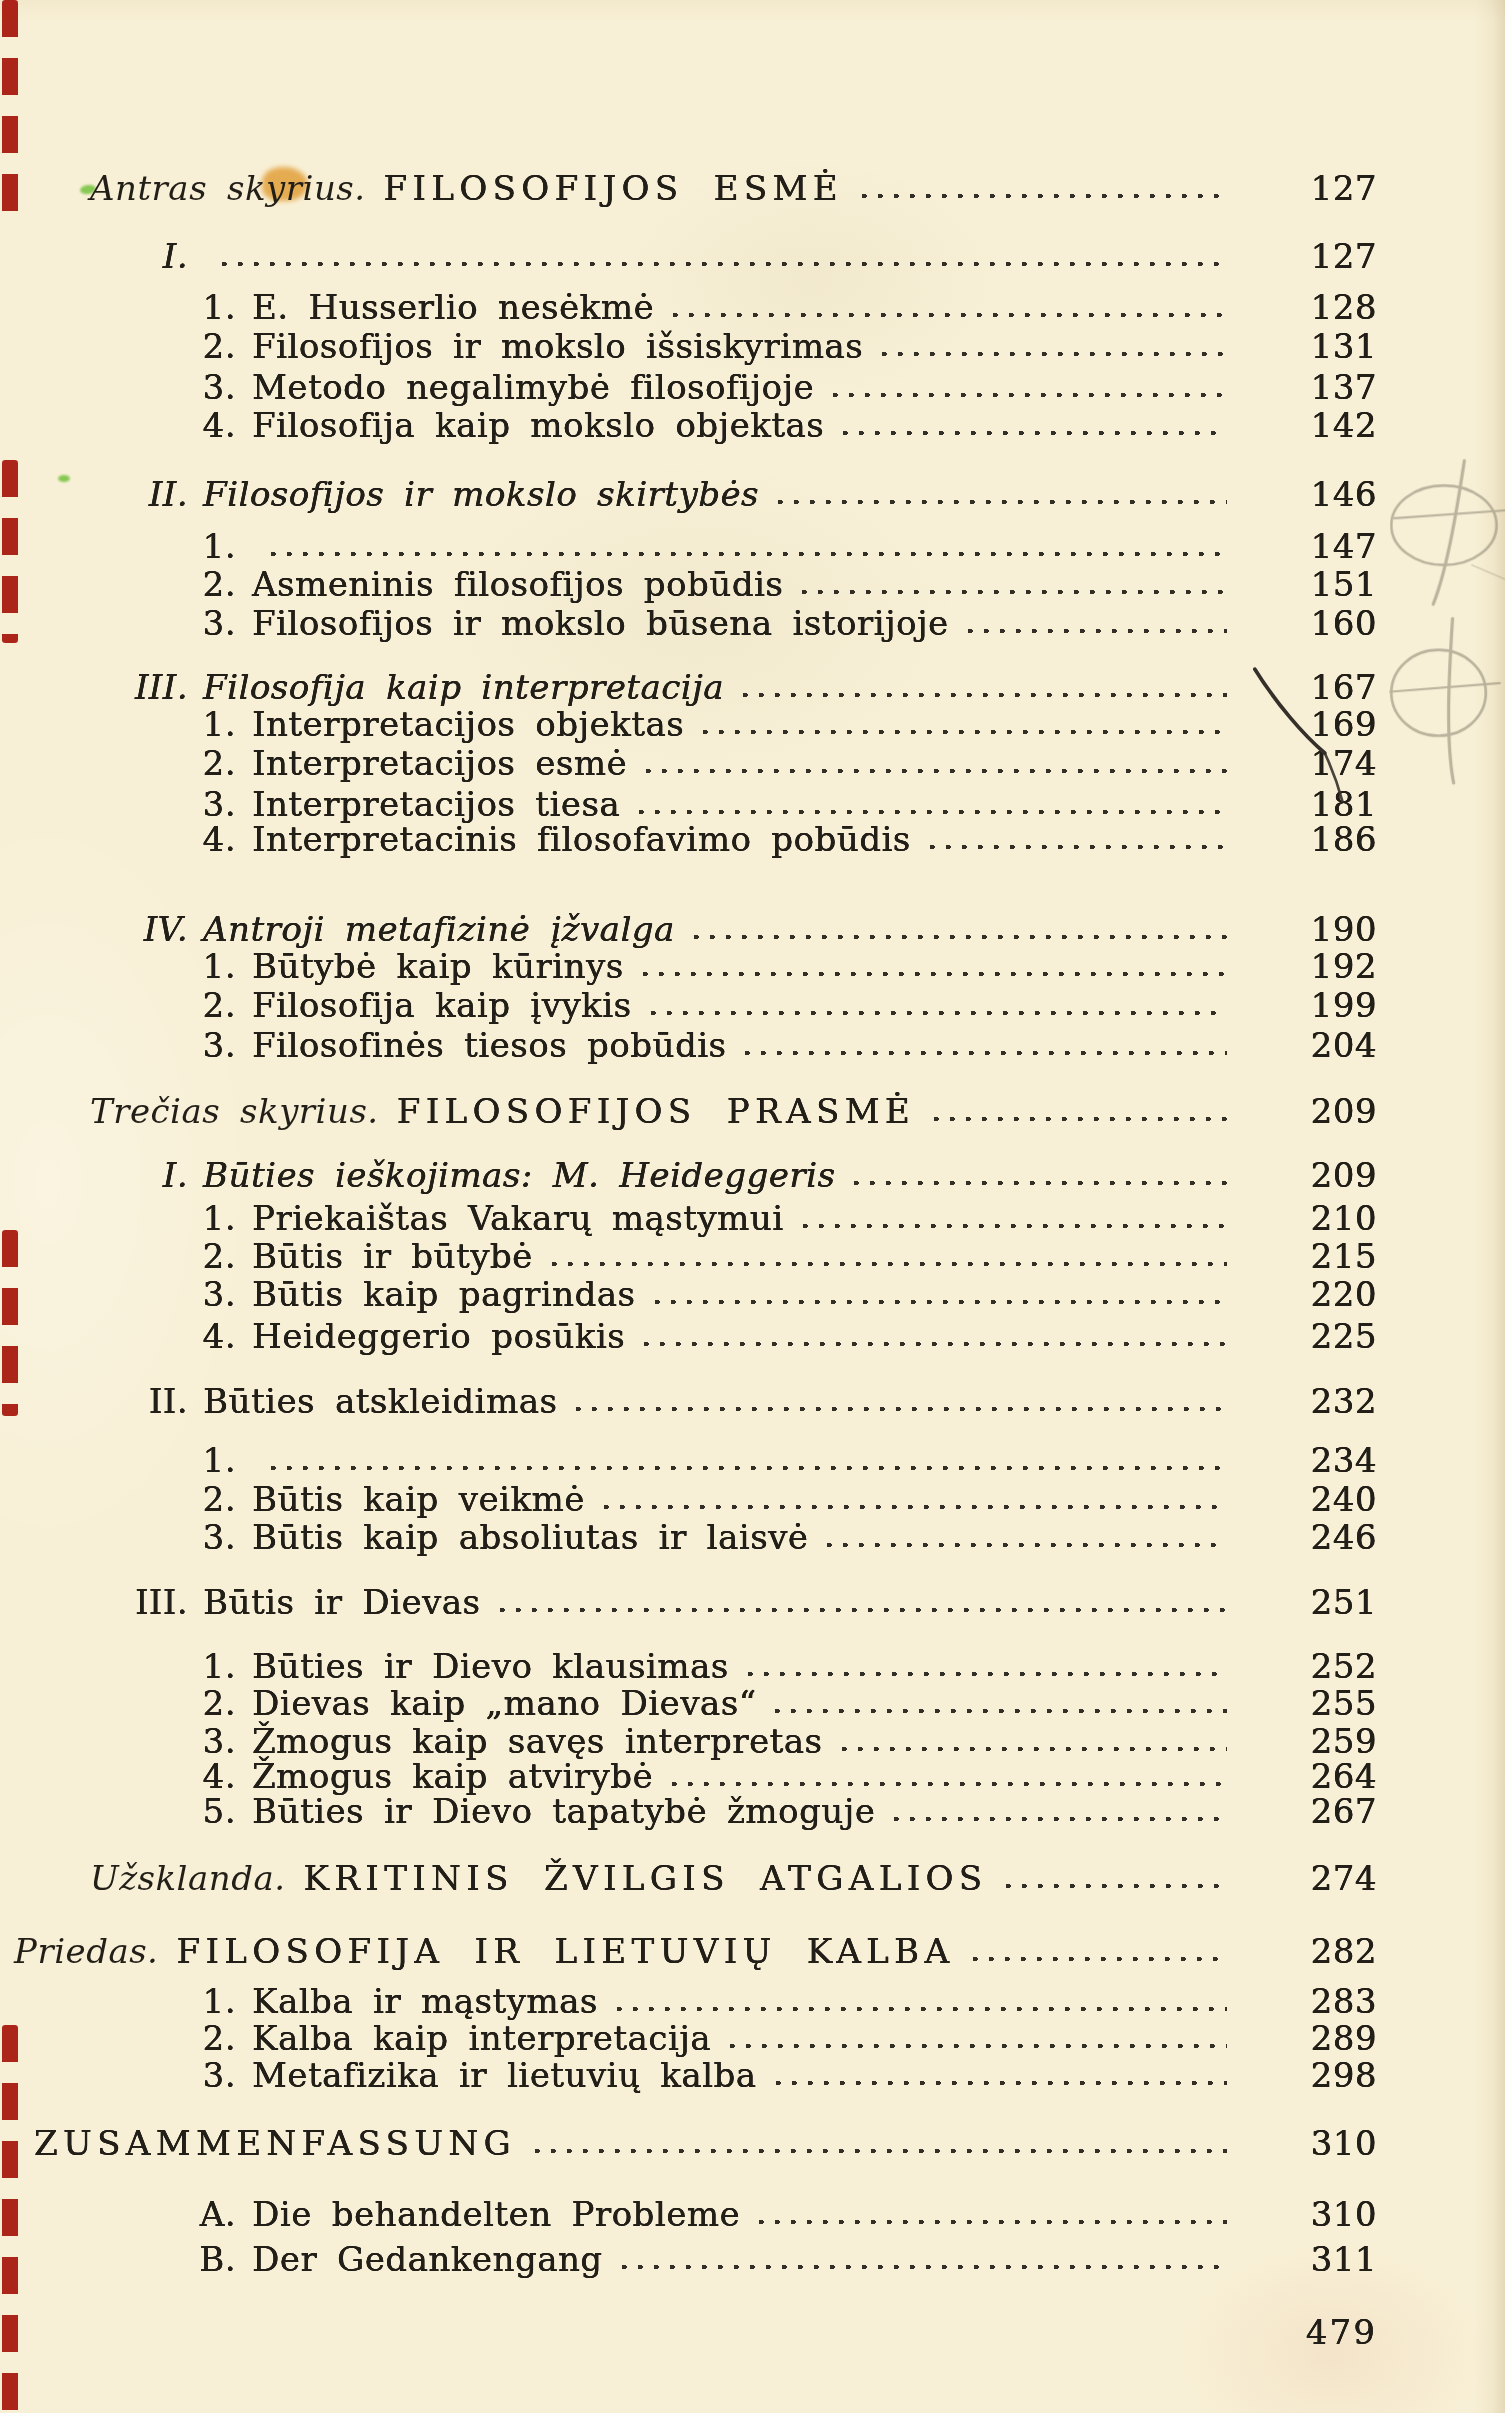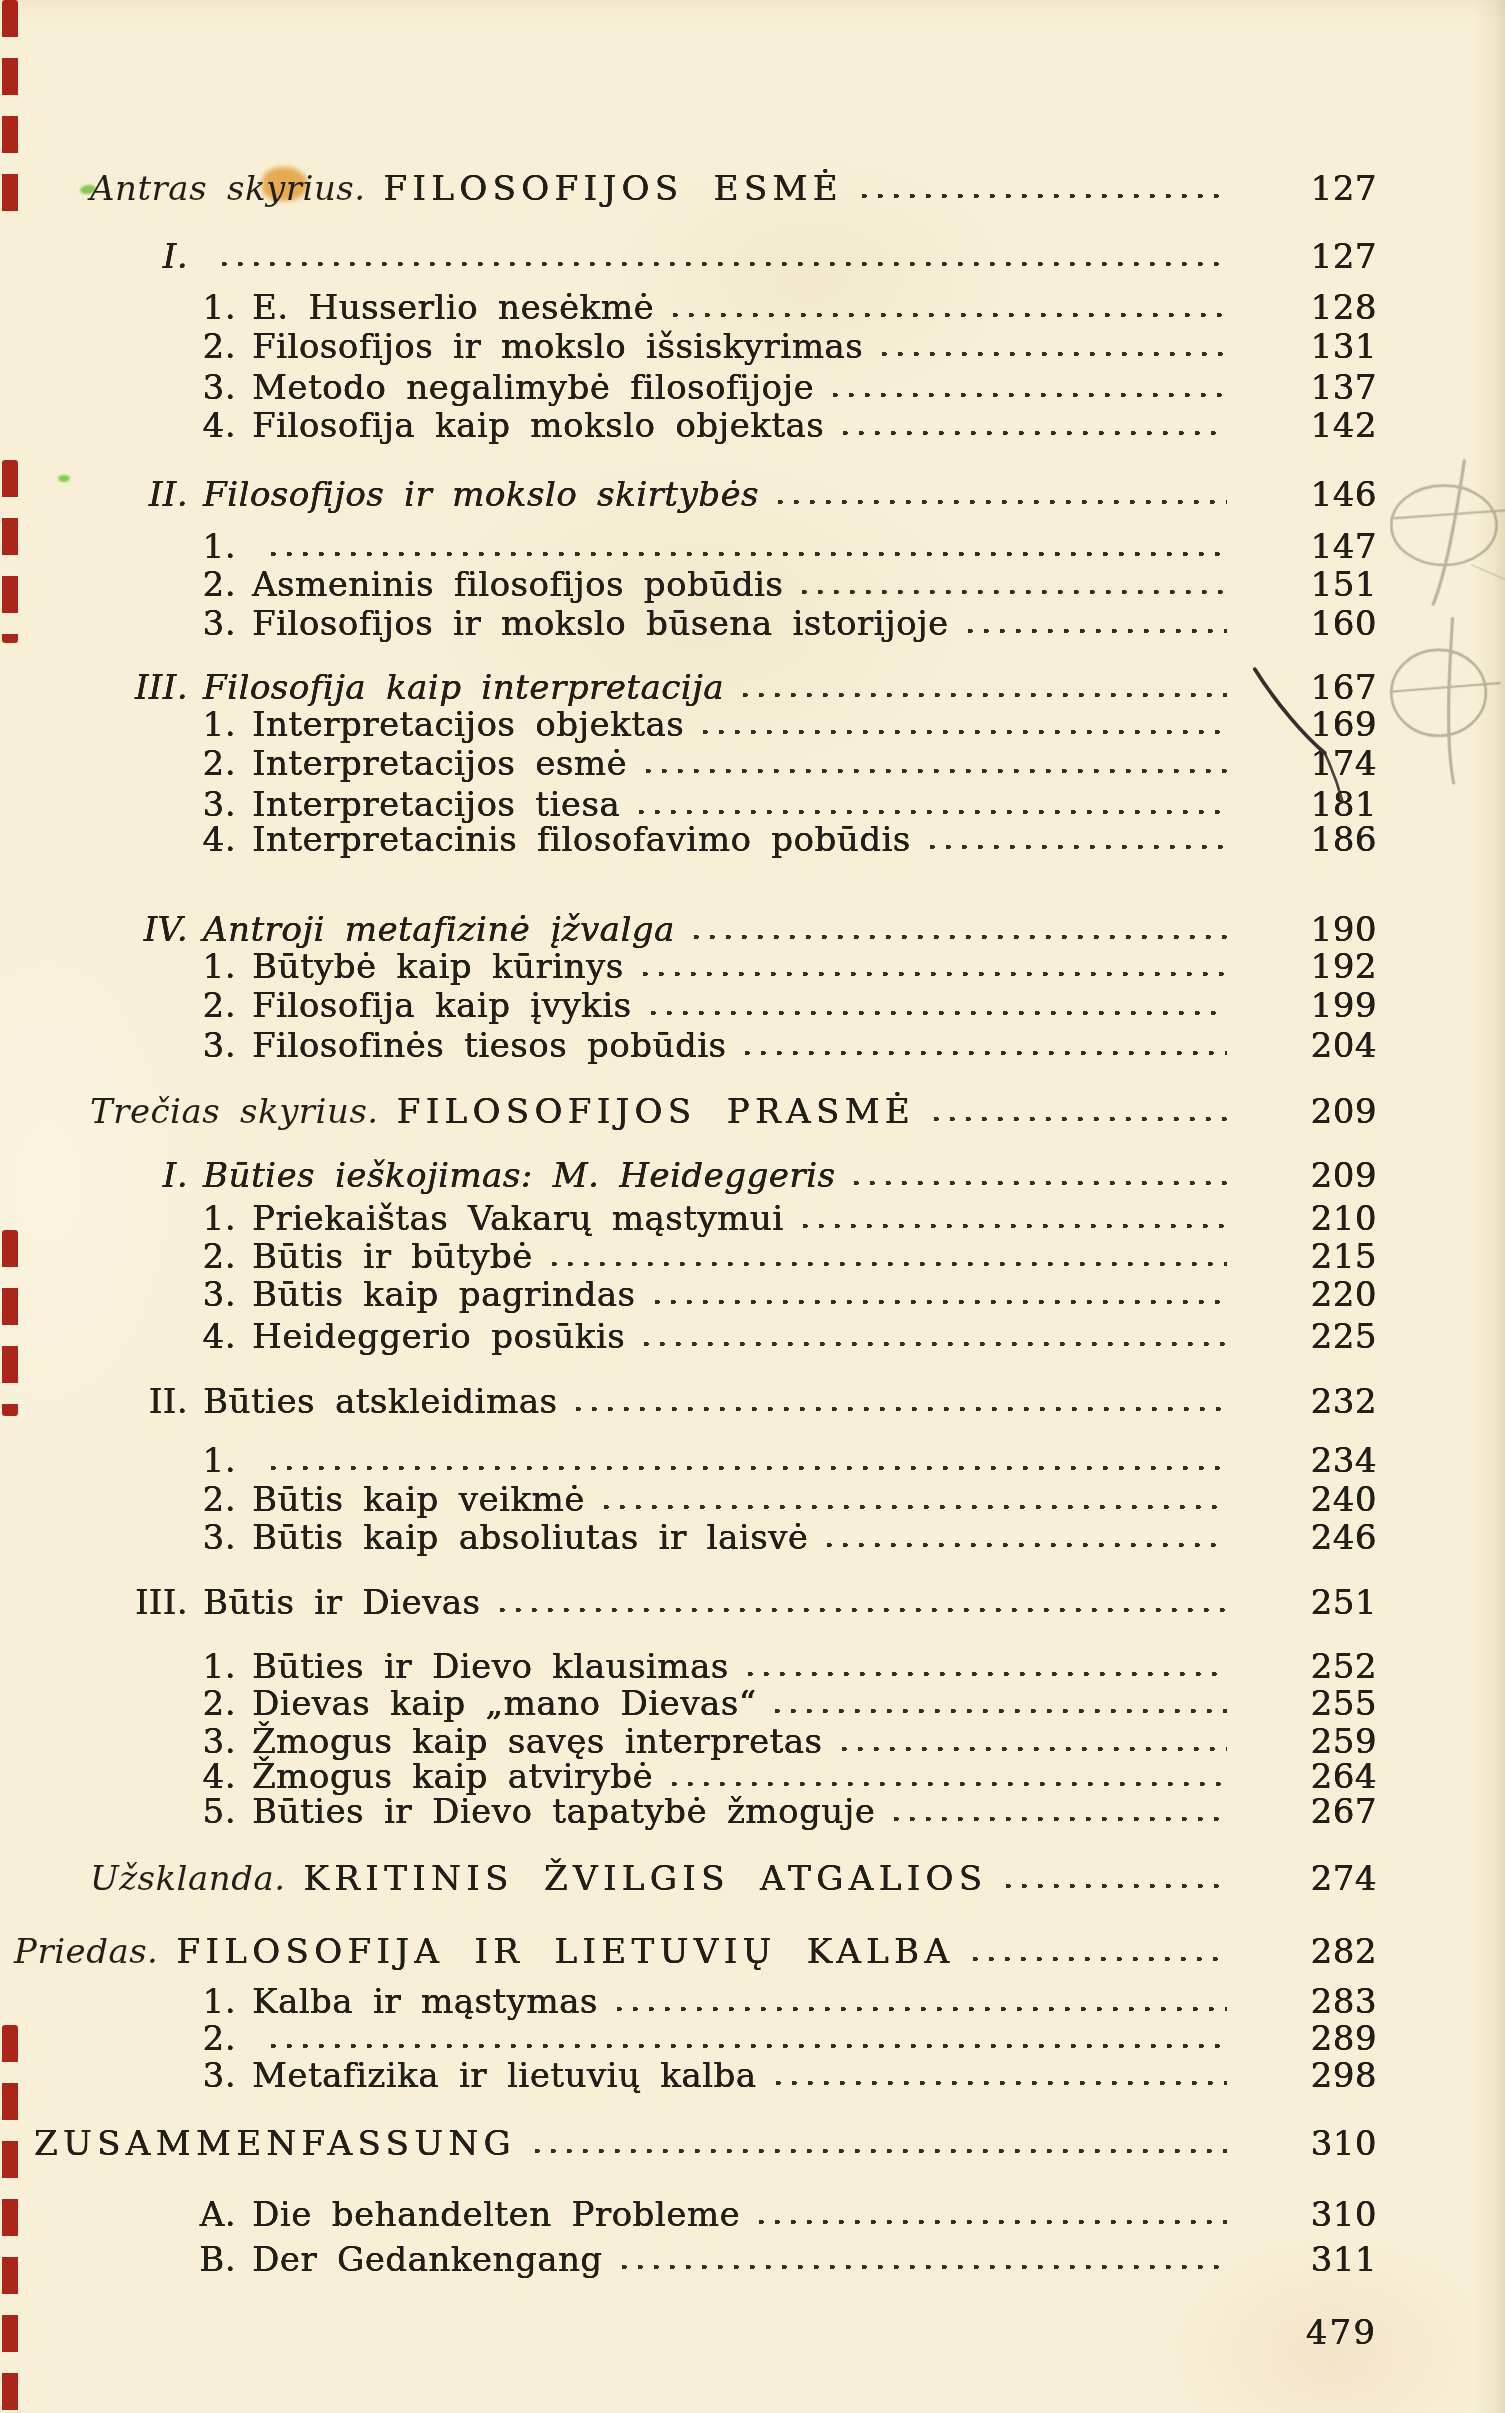--- a/index.html
+++ b/index.html
@@ -326,20 +326,21 @@
         <span class="pnum">282</span>
       </div>
       <div class="row kind-item" style="top: 1984px;">
         <span class="numbox">1.</span>
         <span class="label">Kalba ir mąstymas</span>
         <span class="dots"></span>
         <span class="pnum">283</span>
       </div>
       <div class="row kind-item" style="top: 2021px;">
         <span class="numbox">2.</span>
+        <span class="label">Kalba kaip interpretacija</span>
         <span class="dots"></span>
         <span class="pnum">289</span>
       </div>
       <div class="row kind-item" style="top: 2058px;">
         <span class="numbox">3.</span>
         <span class="label">Metafizika ir lietuvių kalba</span>
         <span class="dots"></span>
         <span class="pnum">298</span>
       </div>
       <div class="row kind-heading" style="top: 2126px; padding-left: 34px;">

